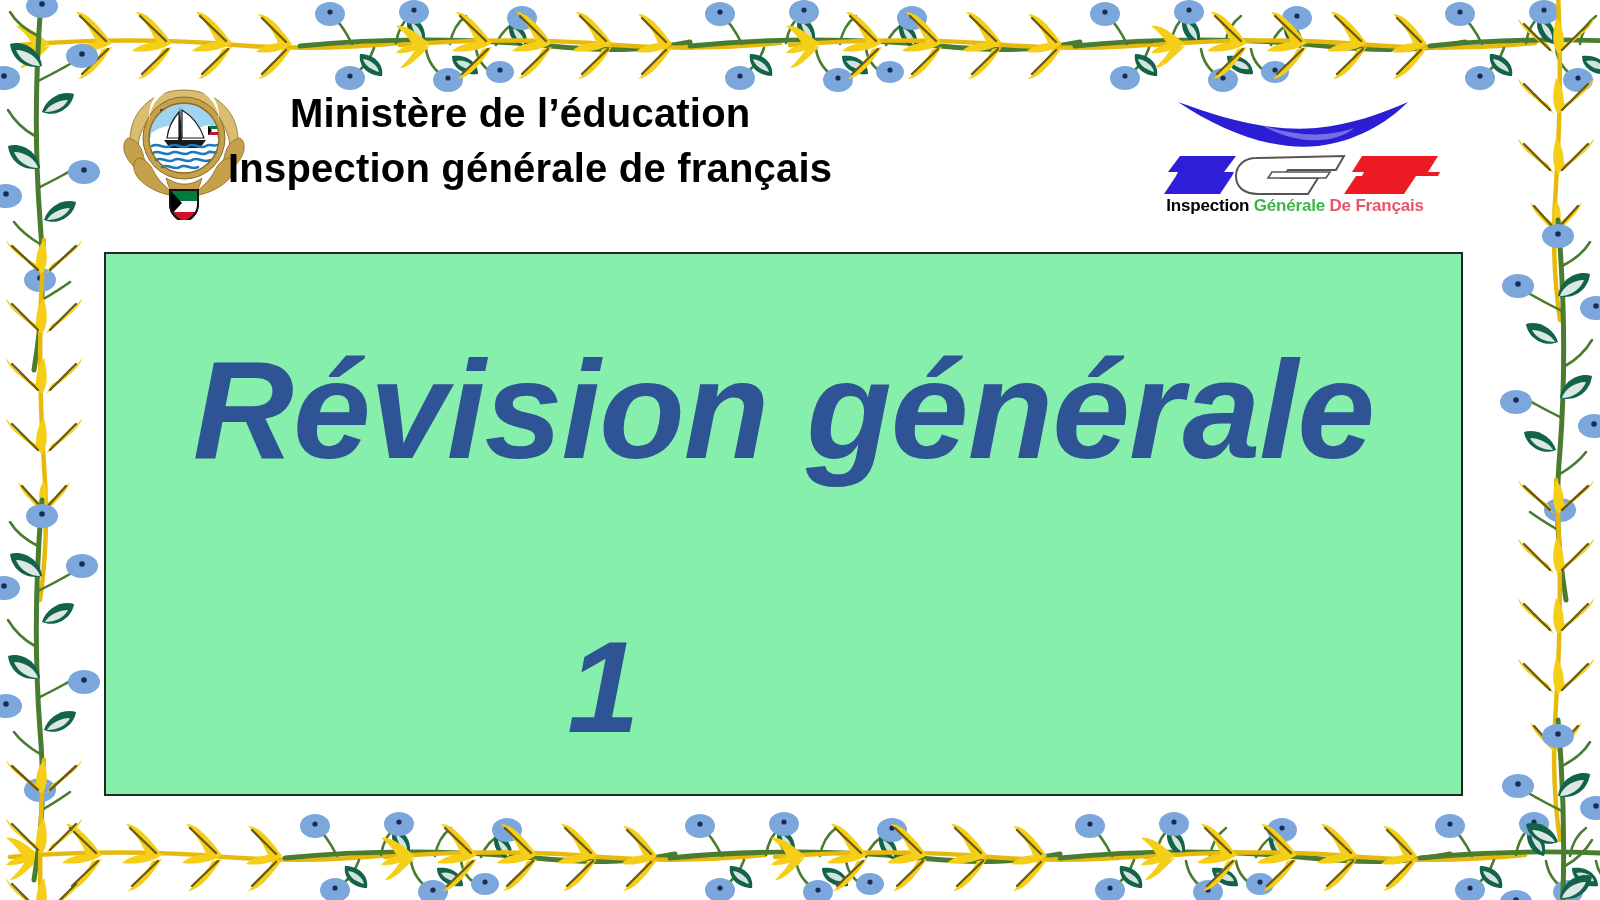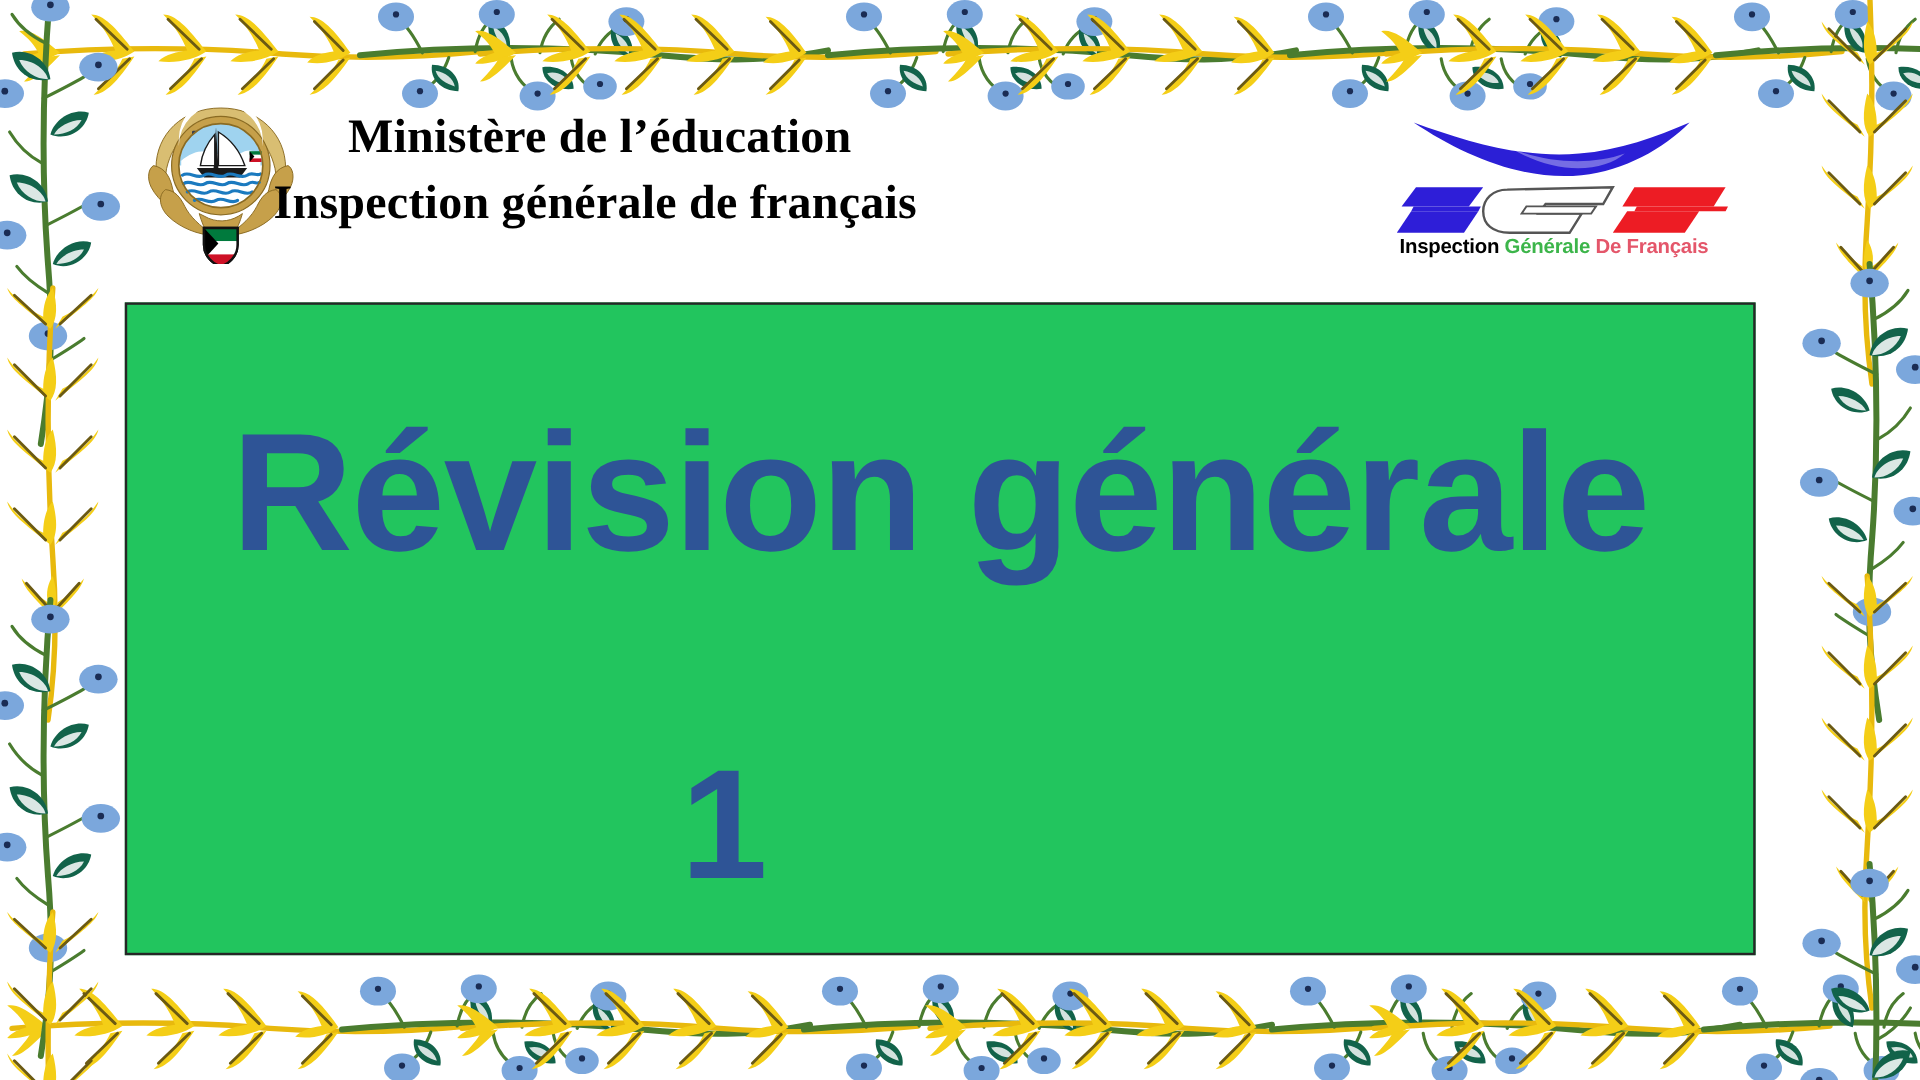--- a/index.html
+++ b/index.html
@@ -45,21 +45,21 @@
     top: 8px;
     width: 124px;
     height: 138px;
   }
   .ministry-text {
     position: absolute;
     left: 118px;
     top: 12px;
     width: 790px;
     color: #000000;
-    font-family: Liberation Serif, serif;
+    font-family: Liberation Sans, sans-serif;
     font-weight: bold;
     font-size: 40px;
     line-height: 1.38;
     letter-spacing: 0.2px;
   }
   .ministry-line-1 { display: block; padding-left: 62px; }
   .ministry-line-2 { display: block; padding-left: 0px; }
 
   .igf-logo {
     position: absolute;
@@ -84,23 +84,24 @@
   .w-green { color: #3cb54a; }
   .w-red   { color: #e4566a; }
 
   
   .content-box {
     position: absolute;
     left: 104px;
     top: 252px;
     width: 1359px;
     height: 544px;
-    background: #22c55e;
+    background: #86efac;
     border: 2px solid #262626;
     box-sizing: border-box;
+    font-style: italic;
   }
   .title-main {
     position: absolute;
     left: 0;
     top: 82px;
     width: 100%;
     text-align: center;
     color: #2e5496;
     font-family: "Liberation Sans", "DejaVu Sans", sans-serif;
     font-weight: bold;

